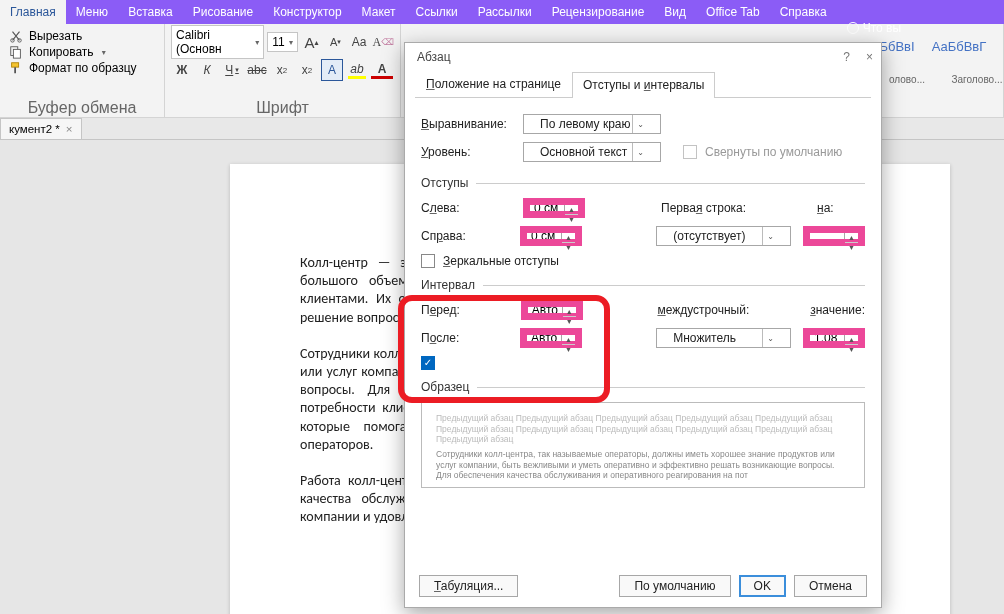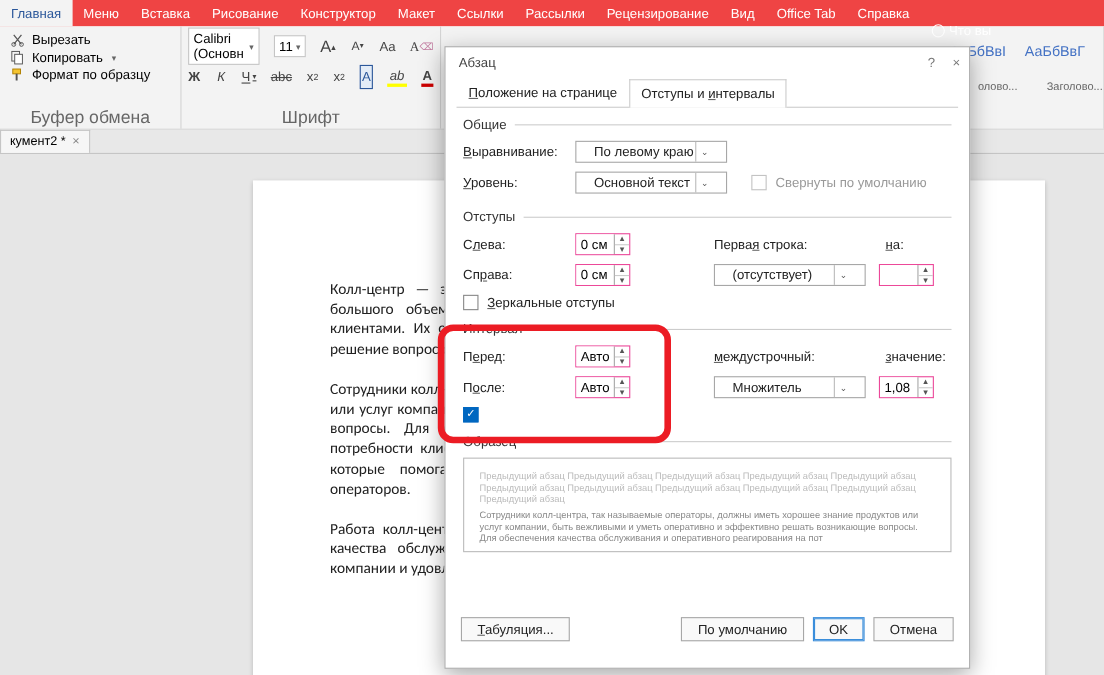--- a/index.html
+++ b/index.html
@@ -1,34 +1,34 @@
 <!DOCTYPE html>
 <html><head>
 <meta charset="utf-8">
 <style>
   * { box-sizing: border-box; margin: 0; padding: 0; }
   html, body { width: 1004px; height: 614px; overflow: hidden; font-family: "Segoe UI", Tahoma, sans-serif; font-size: 12px; background: #fff; }
   
-  .ribbon-tabs { display: flex; align-items: center; background: #ef4444; color: #fff; height: 24px; font-size: 12px; }
+  .ribbon-tabs { display: flex; align-items: center; background: #8b5cf6; color: #fff; height: 24px; font-size: 12px; }
   .ribbon-tabs .tab { padding: 0 10px; line-height: 24px; cursor: pointer; }
   .ribbon-tabs .tab.active { background: #f3f3f3; color: #2b579a; }
   .ribbon-tabs .tell { display: flex; align-items: center; gap: 4px; margin-top: 32px; }
   .bulb { width: 12px; height: 12px; border: 1px solid #fff; border-radius: 50%; position: relative; }
   
   .ribbon { display: flex; background: #f3f3f3; height: 94px; border-bottom: 1px solid #d4d4d4; }
   .group { border-right: 1px solid #d4d4d4; display: flex; flex-direction: column; justify-content: space-between; padding: 4px 6px 2px; position: relative; }
   .group-label { text-align: center; font-size: 16px; color: #666; line-height: 15px; }
   .clipboard { width: 165px; }
   .clip-row { display: flex; align-items: center; gap: 6px; padding: 1px 3px; cursor: pointer; }
   .clip-row .icon { width: 14px; height: 14px; display: inline-flex; align-items: center; justify-content: center; }
   .clip-row .icon svg { width: 14px; height: 14px; }
   .clip-row .dd { margin-left: 2px; font-size: 8px; color: #666; }
 
   .font-group { width: 236px; }
-  .font-row { display: flex; align-items: center; gap: 13px; height: 28px; }
+  .font-row { display: flex; align-items: center; gap: 3px; height: 28px; }
   .combo { background: #fff; border: 1px solid #c5c5c5; padding: 2px 4px; font-size: 12px; display: flex; align-items: center; justify-content: space-between; }
   .combo .caret { font-size: 8px; color: #666; margin-left: 3px; }
   .fontname { width: 98px; }
   .fontsize { width: 32px; }
   .sq-btn { width: 22px; height: 22px; display: inline-flex; align-items: center; justify-content: center; cursor: pointer; color: #444; }
   .sq-btn.boxed { border: 1px solid #2b579a; color: #2b579a; background: #e3ecf7; }
   .sq-btn.strike { text-decoration: line-through; }
   .sq-btn sup, .sq-btn sub { font-size: 8px; }
   .sq-btn.Acolor { border-bottom: 3px solid #c00; font-weight: bold; height:17px; }
 
@@ -55,34 +55,34 @@
   .dlg-tab { padding: 5px 10px 6px; border: 1px solid transparent; border-bottom: none; cursor: pointer; }
   .dlg-tab.active { border-color: #ccc; background: #fff; position: relative; top: 1px; }
   .dlg-body { padding: 8px 16px 10px; }
   fieldset > legend, .fld-title { font-size: 12px; color: #333; display: flex; align-items: center; width: 100%; }
   .fld-title::after { content: ""; flex: 1; height: 1px; background: #ccc; margin-left: 8px; }
   .row { display: flex; align-items: center; margin-top: 8px; gap: 8px; }
   .lbl { width: 94px; }
   .lbl2 { width: 110px; }
   .sel { border: 1px solid #a7a7a7; background: #fff; height: 20px; display: flex; align-items: center; justify-content: space-between; padding: 0 16px; }
   .sel .caret { font-size: 8px; color: #555; border-left:1px solid #bbb; padding-left:4px; height:100%; display:flex; align-items:center; }
-  .spin { display: flex; border: 1px solid #ec4899; height: 20px; }
+  .spin { display: flex; border: 7px solid #ec4899; height: 20px; }
   .spin input { border: none; width: 34px; padding: 0 4px; font-size: 12px; outline: none; }
   .spin .arrows { width: 14px; display: flex; flex-direction: column; border-left: 1px solid #a7a7a7; }
   .spin .arrows span { flex:1; font-size:7px; text-align:center; line-height:9px; color:#555; cursor:pointer; }
   .spin .arrows span:first-child { border-bottom:1px solid #ccc; }
   .chk { width: 14px; height: 14px; border: 1px solid #888; display: inline-flex; align-items:center; justify-content:center; background:#fff; }
   .chk.checked { background: #0067c0; border-color:#0067c0; color:#fff; }
   .chk.checked::after { content: "✓"; font-size: 10px; line-height: 1; }
   .u { text-decoration: underline; text-decoration-color: #666; }
 
   .preview { border: 1px solid #bbb; height: 86px; padding: 10px 14px; font-size: 8.5px; color: #bbb; line-height: 1.25; overflow: hidden; }
   .preview .main { color: #888; font-size: 8.5px; margin-top: 4px; }
 
-  .dlg-buttons { position: absolute; bottom: 24px; left: 14px; right: 14px; display: flex; align-items: center; gap: 8px; }
+  .dlg-buttons { position: absolute; bottom: 10px; left: 14px; right: 14px; display: flex; align-items: center; gap: 8px; }
   .btn { border: 1px solid #a7a7a7; background: #f9f9f9; padding: 3px 14px; font-size: 12px; cursor: pointer; }
   .btn.primary { border-color: #3b8edb; box-shadow: 0 0 0 1px #3b8edb inset; }
   .dlg-buttons .spacer { flex: 1; }
 
   .highlight { position: absolute; border: 6px solid #ec1c24; border-radius: 14px; pointer-events: none; }
 </style>
 </head>
 <body>
 
 <div class="ribbon-tabs">
@@ -213,21 +213,20 @@
       <span>?</span>
       <span>×</span>
     </span>
   </div>
   <div class="dlg-tabs">
     <div class="dlg-tab"><span class="u">П</span>оложение на странице</div>
     <div class="dlg-tab active">Отступы и <span class="u">и</span>нтервалы</div>
   </div>
   <div class="dlg-body">
 
-    <div class="fld-title">Общие</div>
     <div class="row">
       <div class="lbl"><span class="u">В</span>ыравнивание:</div>
       <div class="sel" style="width:138px;">
           <span>По левому краю</span>
           <span class="caret">⌄</span>
         </div>
     </div>
     <div class="row">
       <div class="lbl"><span class="u">У</span>ровень:</div>
       <div class="sel" style="width:138px;">

